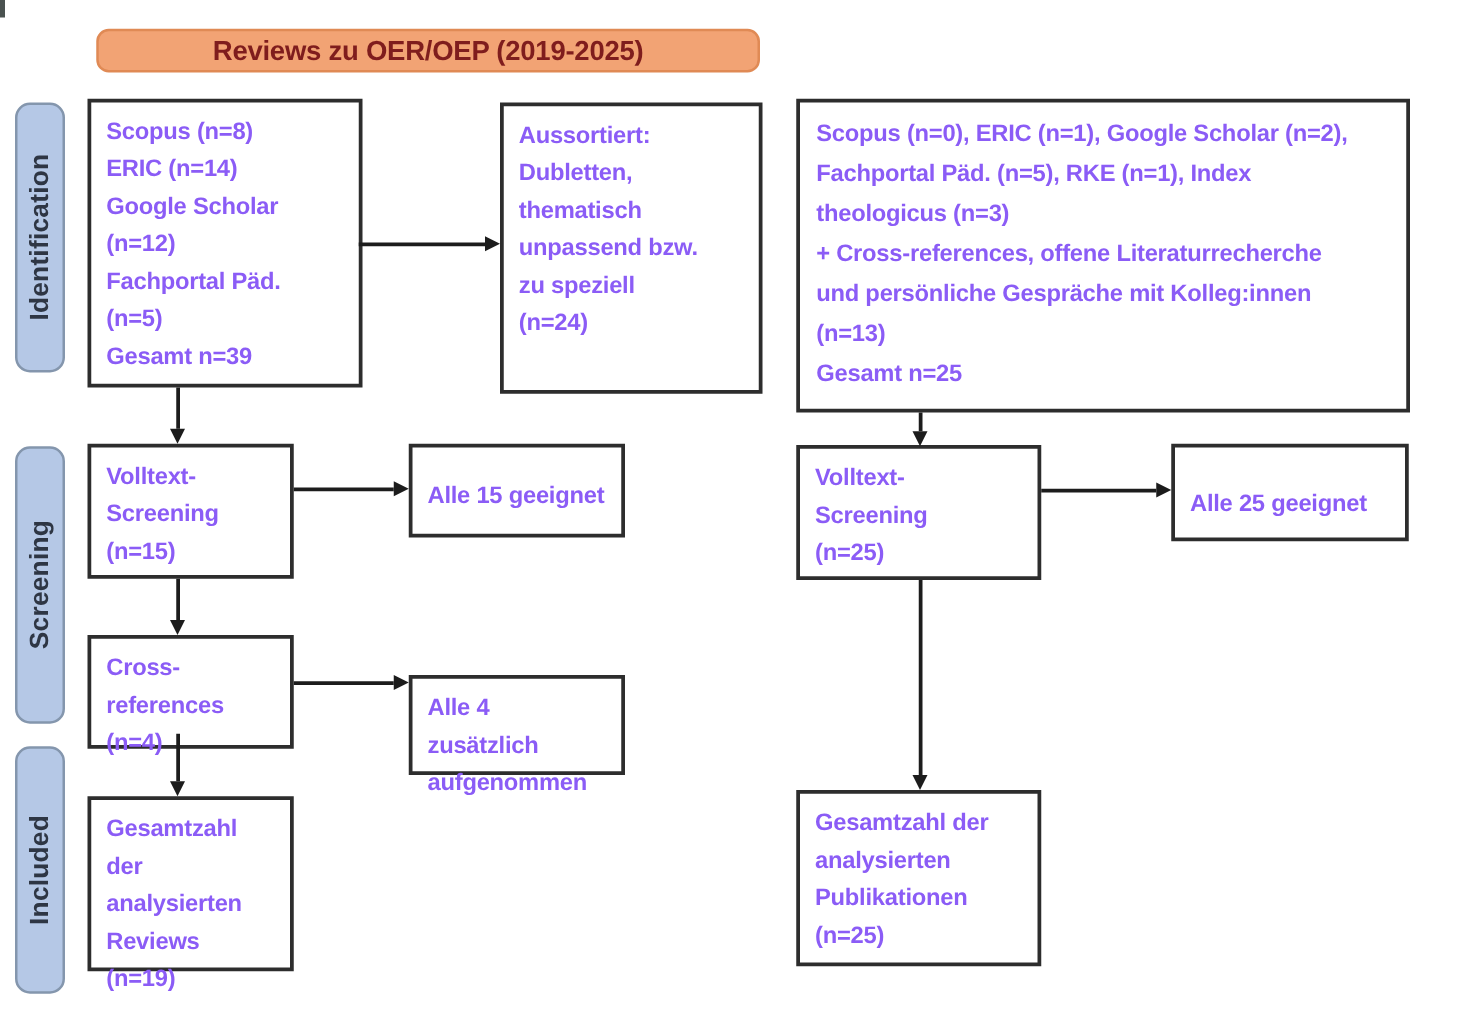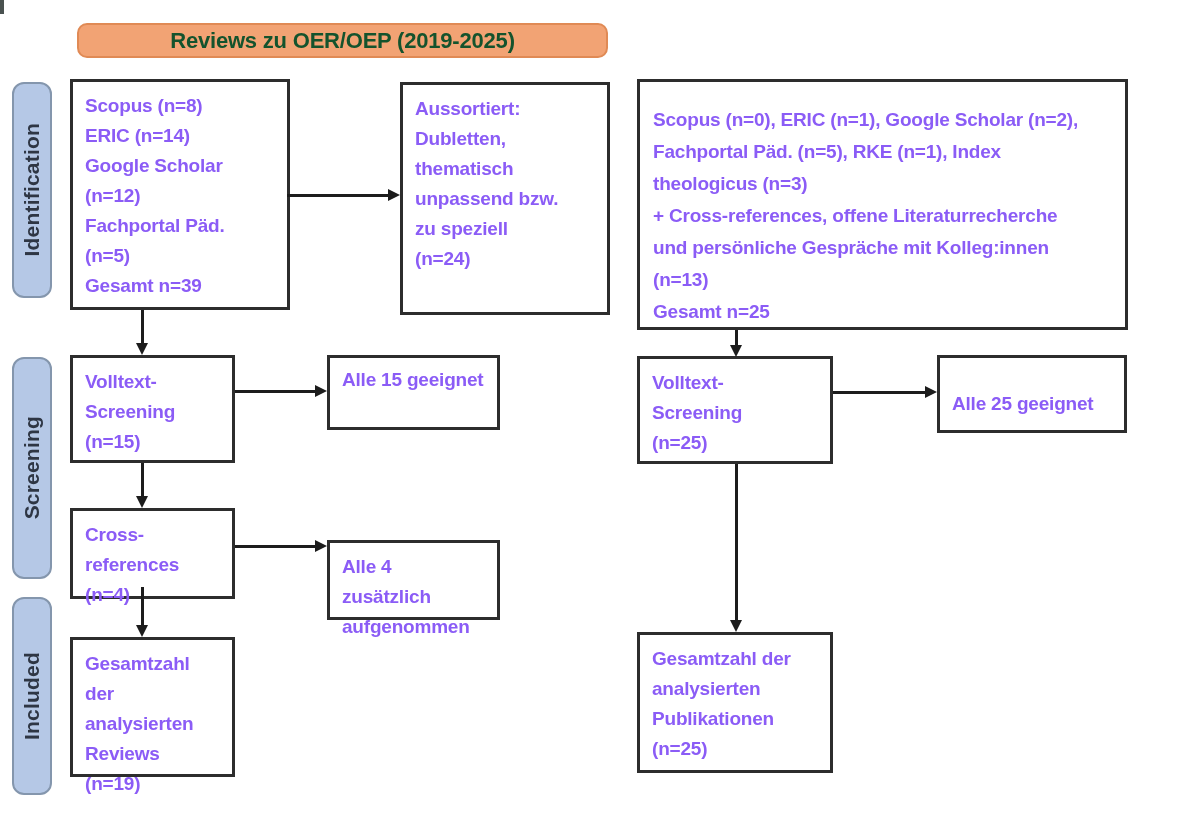--- a/index.html
+++ b/index.html
@@ -14,21 +14,21 @@
   .artifact{
     position:absolute;left:0;top:0;width:4px;height:14px;
     background:#4a5250;
   }
   
   .col-header{
     position:absolute;height:35px;
     background:#f2a374;
     border:2px solid #e08a55;
     border-radius:10px;
-    color:#14532d;
+    color:#7f1d1d;
     font-size:22px;font-weight:bold;
     display:flex;align-items:center;justify-content:center;
     letter-spacing:-0.2px;
     box-sizing:border-box;
   }
   #hdr-left{left:77px;top:23px;width:531px;}
   #hdr-right{left:630px;top:23px;width:498px;}
 
   
   .stage{
@@ -59,26 +59,26 @@
     color:#8b5cf6;
     font-size:19px;font-weight:bold;
     line-height:30px;
     letter-spacing:-0.2px;
     padding:9px 12px;
     white-space:pre-line;
   }
   #box-src-l   {left:70px; top:79px;  width:220px;height:231px;}
   #box-excl    {left:400px;top:82px;  width:210px;height:233px;}
   #box-ft-l    {left:70px; top:355px; width:165px;height:108px;}
-  #box-ftres-l {left:327px;top:355px; width:173px;height:75px; padding-top:7px;}
+  #box-ftres-l {left:327px;top:355px; width:173px;height:75px; padding-top:24px;}
   #box-cr      {left:70px; top:508px; width:165px;height:91px;}
   #box-crres   {left:327px;top:508px; width:173px;height:80px;margin-top:32px;}
   #box-inc-l   {left:70px; top:637px; width:165px;height:140px;}
 
-  #box-src-r   {left:637px;top:79px;  width:491px;height:251px;line-height:32px;padding:22px 13px;}
+  #box-src-r   {left:637px;top:79px;  width:491px;height:251px;line-height:32px;padding:10px 13px;}
   #box-ft-r    {left:637px;top:356px; width:196px;height:108px;}
   #box-ftres-r {left:937px;top:355px; width:190px;height:78px; padding-top:31px;}
   #box-inc-r   {left:637px;top:632px; width:196px;height:141px;}
 
   
   .varrow{position:absolute;width:3px;background:#1c1c1c;}
   .varrow::after{
     content:"";position:absolute;left:-5px;bottom:-12px;
     border-left:6px solid transparent;border-right:6px solid transparent;
     border-top:12px solid #1c1c1c;

